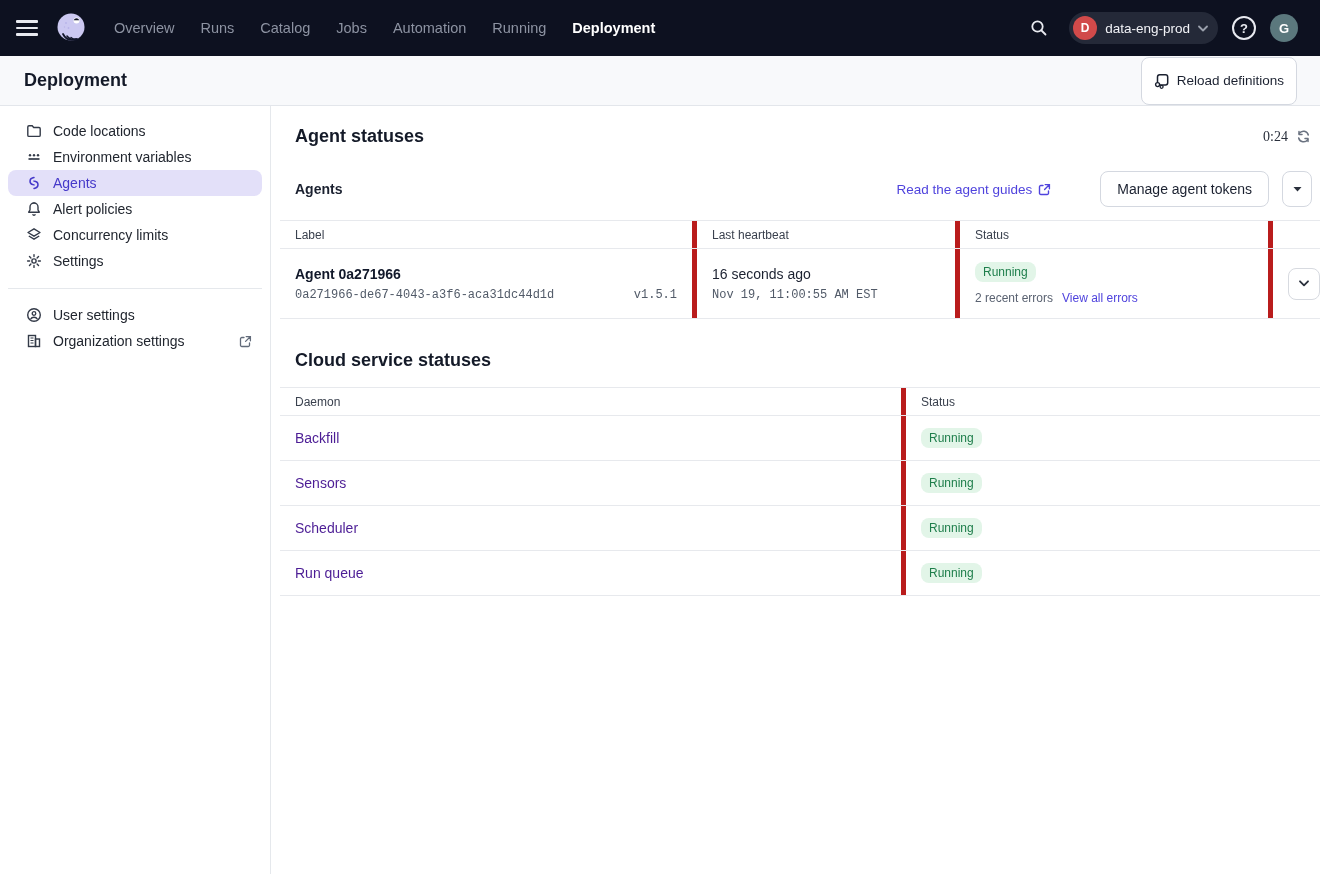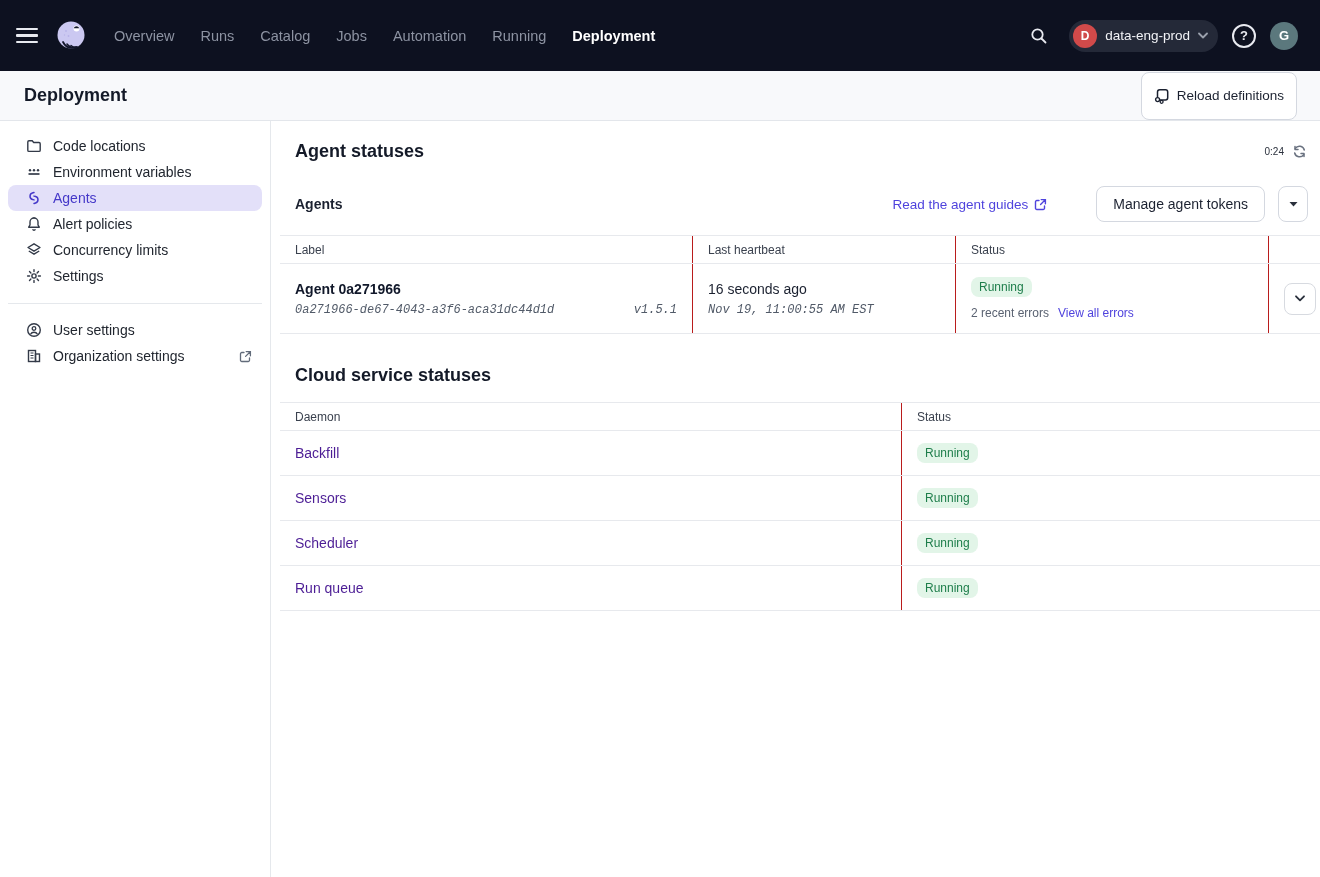--- a/index.html
+++ b/index.html
@@ -1,21 +1,21 @@
 <!DOCTYPE html>
 <html><head>
 <meta charset="utf-8">
 <style>
   * { margin:0; padding:0; box-sizing:border-box; }
   html,body { width:1320px; height:877px; overflow:hidden; }
   body { font-family:"Liberation Sans","DejaVu Sans",sans-serif; background:#ffffff; color:#1b2130; }
   .mono { font-family:"Liberation Mono","DejaVu Sans Mono",monospace; }
 
   
-  .topnav { height:71px; background:#0d1120; display:flex; align-items:center; padding:0 22px 0 16px; }
+  .topnav { height:56px; background:#0d1120; display:flex; align-items:center; padding:0 22px 0 16px; }
   .hamburger { width:24px; height:24px; display:flex; flex-direction:column; justify-content:center; gap:4px; cursor:pointer; margin-right:12px; }
   .hamburger span { display:block; height:2.5px; width:22px; background:#e8eaf0; border-radius:1px; }
   .logo { width:38px; height:38px; margin-right:20px; display:flex; align-items:center; justify-content:center; }
   .nav-links { display:flex; align-items:center; gap:18px; }
   .nav-link { font-size:14.5px; color:#8d93a2; padding:6px 4px; cursor:pointer; }
   .nav-link.active { color:#ffffff; font-weight:700; }
   .topnav-right { margin-left:auto; display:flex; align-items:center; gap:14px; }
   .icon-btn { width:32px; height:32px; border-radius:50%; display:flex; align-items:center; justify-content:center; cursor:pointer; color:#e8eaf0; }
   .depl-pill { height:32px; background:#242938; border-radius:16px; display:flex; align-items:center; gap:8px; padding:0 10px 0 4px; cursor:pointer; }
   .depl-initial { width:24px; height:24px; border-radius:50%; background:#d14a4a; color:#fff; font-size:12px; font-weight:700; display:flex; align-items:center; justify-content:center; }
@@ -35,43 +35,43 @@
   .side-item .sicon { width:16px; height:16px; display:flex; align-items:center; justify-content:center; color:#333a48; flex-shrink:0; }
   .side-item.selected { background:#e3e0f9; color:#4538c9; }
   .side-item.selected .sicon { color:#4538c9; }
   .side-divider { border-top:1px solid #e5e8ec; margin:14px 8px 13px 8px; }
   .side-item .ext { margin-left:auto; color:#626b7a; display:flex; }
 
   
   .main { flex:1; position:relative; }
   .main-head { display:flex; align-items:center; justify-content:space-between; padding:20px 24px 0 24px; }
   .section-title { font-size:18px; font-weight:600; color:#141a28; }
-  .countdown { display:flex; align-items:center; gap:8px; font-size:10px; color:#2a303c; }
+  .countdown { display:flex; align-items:center; gap:8px; font-size:14px; color:#2a303c;font-family:Liberation Serif, serif; }
   .countdown .ref { color:#6a7280; display:flex; }
 
   .toolbar { display:flex; align-items:center; justify-content:space-between; padding:24px 23px 0 24px; }
   .toolbar-left { font-size:14px; font-weight:700; color:#1b2130; }
   .toolbar-right { display:flex; align-items:center; gap:13px; }
   .link { color:#4f43dd; font-size:13.5px; cursor:pointer; display:flex; align-items:center; gap:6px; }
   .btn { height:36px; background:#fff; border:1px solid #d4d8e0; border-radius:8px; padding:0 16px; font-size:14px; color:#1b2130; display:flex; align-items:center; cursor:pointer;margin-left:36px; }
   .caret-btn { width:30px; height:36px; background:#fff; border:1px solid #d4d8e0; border-radius:8px; display:flex; align-items:center; justify-content:center; cursor:pointer; color:#2a303c; }
 
   .tbl { margin-left:9px; border-top:1px solid #e7e9ed; }
   .tr { display:grid; border-bottom:1px solid #e7e9ed; }
   .agents-cols { grid-template-columns:412px 263px 313px 1fr; }
   .cloud-cols { grid-template-columns:621px 1fr; }
   .th { font-size:12px; color:#3a414e; display:flex; align-items:center; padding:0 15px; height:27px; }
   .td { padding:0 15px; }
-  .cdiv { border-left:1px solid #b91c1c; }
+  .cdiv { border-left:5px solid #b91c1c; }
 
   .agent-row { min-height:70px; }
   .cell-2line { display:flex; flex-direction:column; justify-content:center; gap:6px; }
   .agent-name { font-size:14px; font-weight:700; color:#11182a; }
   .agent-sub { display:flex; justify-content:space-between; align-items:center; }
-  .mono-dim { font-size:12px; color:#515a68;font-style:italic; }
+  .mono-dim { font-size:12px; color:#515a68; }
   .hb-rel { font-size:14px; color:#1b2130; }
   .status-cell { display:flex; flex-direction:column; justify-content:center; gap:9px; align-items:flex-start; }
   .badge { display:inline-block; background:#e2f5e8; color:#1e7e4b; font-size:12px; padding:3px 8px; border-radius:8px; }
   .errors-line { font-size:12px; display:flex; gap:9px; }
   .errors-count { color:#5a6271; }
   .errors-link { color:#4f43dd; cursor:pointer; }
   .expand-cell { display:flex; align-items:center; justify-content:center; }
   .expand-btn { width:32px; height:32px; border:1px solid #d7dae0; border-radius:8px; background:#fff; display:flex; align-items:center; justify-content:center; cursor:pointer; color:#2a303c; }
 
   .cloud-title { padding:31px 24px 0 24px; }

